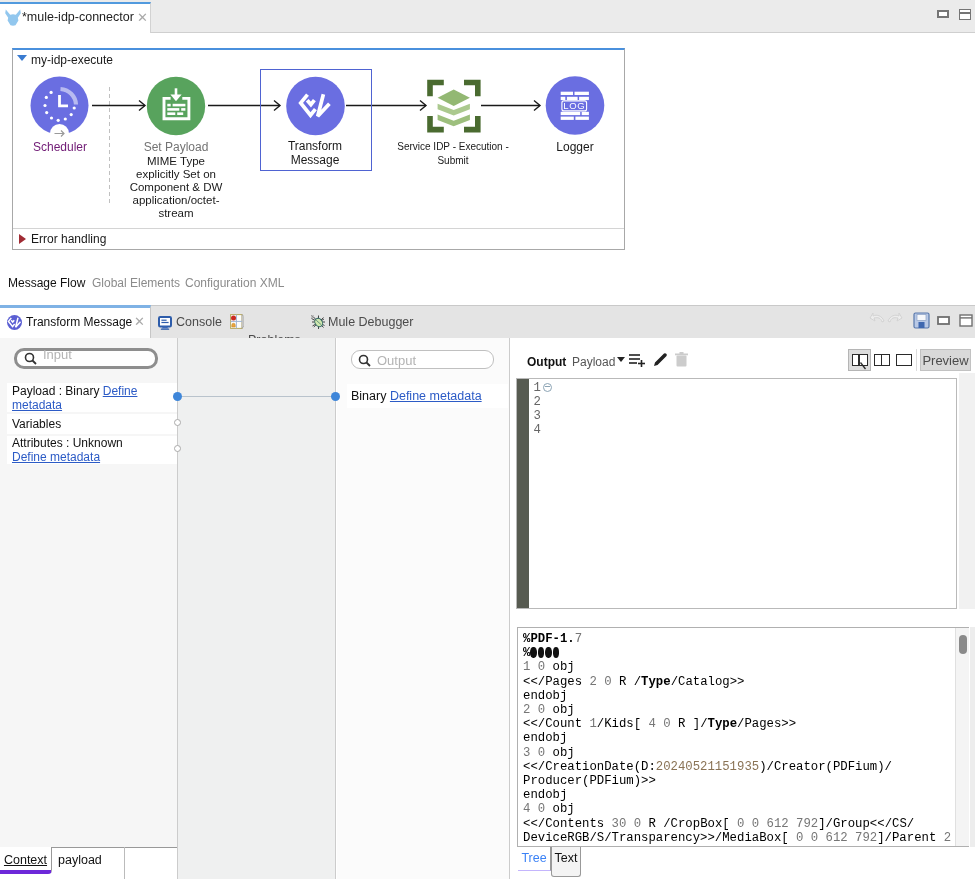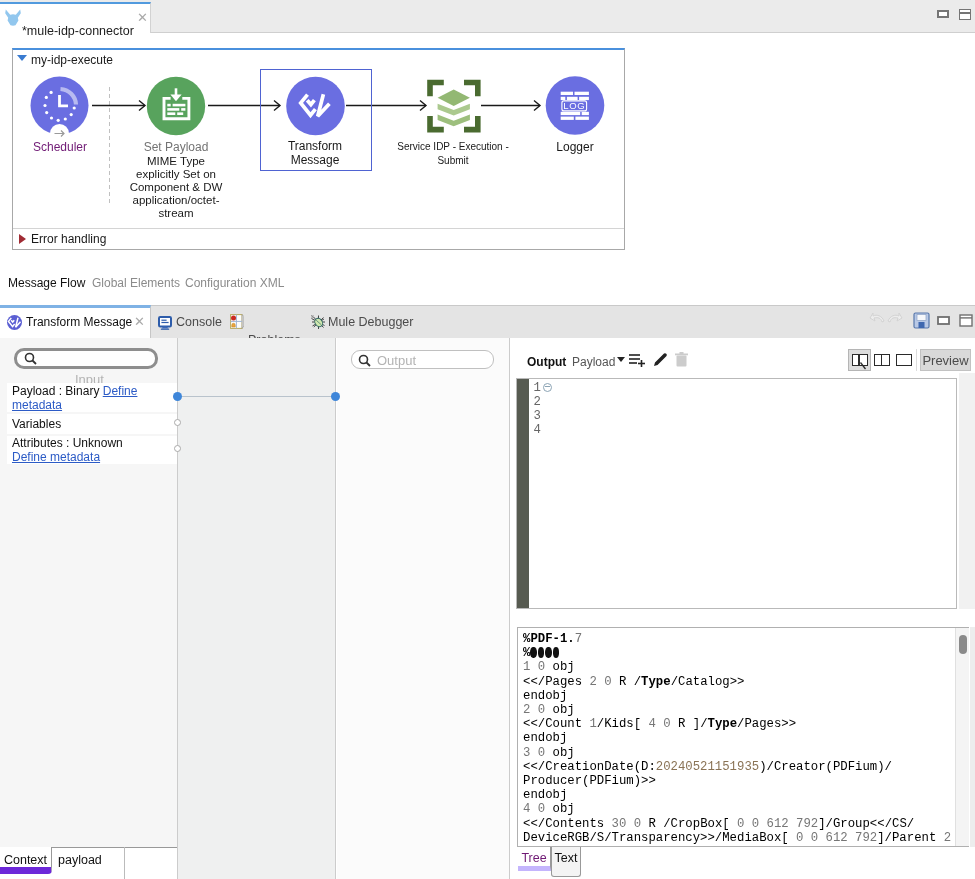--- a/index.html
+++ b/index.html
@@ -17,21 +17,21 @@
 <body>
 <div id="page">
 
 <div class="abs" style="left:0;top:0;width:975px;height:33px;background:#ebebeb;border-bottom:1px solid #cfcfcf;"></div>
 <div class="abs" style="left:0;top:2px;width:151px;height:31px;background:#fff;border-top:2px solid #529ade;border-right:1px solid #d2d2d2;"></div>
 <div class="abs" style="left:5px;top:9px;width:16px;height:17px;">
 <svg width="16" height="17" viewBox="0 0 16 17">
         <path d="M0.8 0.5 L5.2 5.8 L8 5.2 L10.8 5.8 L15.2 0.5 L15.8 4.2 L12.8 8.8 L13.4 11.5 L10.5 16.2 L8 16.8 L5.5 16.2 L2.6 11.5 L3.2 8.8 L0.2 4.2 Z" fill="#92c7ee"></path>
       </svg>
 </div>
-<div class="abs" style="left:22px;top:24px;font-size:12.5px;color:#1d1d1d;text-align:right;">*mule-idp-connector</div>
+<div class="abs" style="left:22px;top:10px;font-size:12.5px;color:#1d1d1d;text-align:right;">*mule-idp-connector</div>
 <div class="abs" style="left:137px;top:10px;font-size:13px;color:#a9a9a9;">✕</div>
 
 <div class="abs" style="left:937px;top:10px;width:12px;height:8px;border:2px solid #757575;background:#fff;"></div>
 <div class="abs" style="left:959px;top:9px;width:12px;height:11px;border:1.5px solid #757575;background:#fff;"></div>
 <div class="abs" style="left:959px;top:12px;width:12px;height:1.5px;background:#757575;"></div>
 
 <div class="abs" style="left:12px;top:48px;width:613px;height:202px;background:#fff;border:1px solid #a8a8a8;border-top:2px solid #4a90dd;"></div>
 <div class="abs" style="left:17px;top:55px;width:0;height:0;border-left:5px solid transparent;border-right:5px solid transparent;border-top:6px solid #3a7bd0;"></div>
 <div class="abs" style="left:31px;top:53px;font-size:12px;color:#1a1a1a;">my-idp-execute</div>
 
@@ -213,41 +213,42 @@
 
 <div class="abs" style="left:337px;top:338px;width:173px;height:541px;background:#fbfbfb;border-right:1px solid #ccc;"></div>
 
 <div class="abs" style="left:14px;top:348px;width:144px;height:21px;background:#fff;border:3px solid #8e8e8e;border-radius:10px;"></div>
 <div class="abs" style="left:24px;top:351px;width:13px;height:13px;">
 <svg width="13" height="13" viewBox="0 0 13 13">
         <circle cx="5.5" cy="5.5" r="4" fill="none" stroke="#333" stroke-width="1.6"></circle>
         <line x1="8.5" y1="8.5" x2="12" y2="12" stroke="#333" stroke-width="1.8"></line>
       </svg>
 </div>
-<div class="abs" style="left:43px;top:372px;font-size:13px;color:#b3b3b3;margin-left:32px;">Input</div>
+<div class="abs" style="left:43px;top:347px;font-size:13px;color:#b3b3b3;">Input</div>
 
 <div class="abs" style="left:7px;top:383px;width:170px;height:29px;background:#fff;font-size:12px;color:#111;padding:2px 0 0 5px;line-height:13.5px;">Payload : Binary <span class="lnk">Define<br>metadata</span></div>
 <div class="abs" style="left:7px;top:414px;width:170px;height:20px;background:#fff;font-size:12px;color:#111;padding:3px 0 0 5px;">Variables</div>
 <div class="abs" style="left:7px;top:436px;width:170px;height:28px;background:#fff;font-size:12px;color:#111;padding:1px 0 0 5px;line-height:13.5px;">Attributes : Unknown<br><span class="lnk">Define metadata</span></div>
 
 <div class="abs" style="left:182px;top:396px;width:150px;height:1px;background:#b9c3cc;"></div>
 <div class="abs" style="left:173px;top:392px;width:9px;height:9px;border-radius:50%;background:#3e86d9;"></div>
 <div class="abs" style="left:331px;top:392px;width:9px;height:9px;border-radius:50%;background:#3e86d9;"></div>
 <div class="abs" style="left:174px;top:419px;width:7px;height:7px;border-radius:50%;background:#fff;border:1px solid #aaa;"></div>
 <div class="abs" style="left:174px;top:445px;width:7px;height:7px;border-radius:50%;background:#fff;border:1px solid #aaa;"></div>
 
 <div class="abs" style="left:351px;top:350px;width:143px;height:19px;background:#fff;border:1px solid #c0c0c0;border-radius:9px;"></div>
 <div class="abs" style="left:358px;top:353px;width:13px;height:13px;">
 <svg width="13" height="13" viewBox="0 0 13 13">
         <circle cx="5.5" cy="5.5" r="4" fill="none" stroke="#333" stroke-width="1.6"></circle>
         <line x1="8.5" y1="8.5" x2="12" y2="12" stroke="#333" stroke-width="1.8"></line>
       </svg>
 </div>
 <div class="abs" style="left:377px;top:353px;font-size:13px;color:#b3b3b3;">Output</div>
 
+<div class="abs" style="left:347px;top:384px;width:161px;height:24px;background:#fff;font-size:12.5px;color:#111;padding:5px 0 0 4px;">Binary <span class="lnk">Define metadata</span></div>
 
 <div class="abs" style="left:511px;top:338px;width:464px;height:541px;background:#fff;"></div>
 
 <div class="abs" style="left:527px;top:355px;font-size:12px;font-weight:bold;color:#111;">Output</div>
 <div class="abs" style="left:572px;top:355px;font-size:12px;color:#555;">Payload</div>
 <div class="abs" style="left:617px;top:357px;width:0;height:0;border-left:4px solid transparent;border-right:4px solid transparent;border-top:5px solid #222;"></div>
 <div class="abs" style="left:629px;top:353px;width:17px;height:14px;">
 <svg width="17" height="14" viewBox="0 0 17 14">
         <g stroke="#222" stroke-width="1.6">
           <line x1="0" y1="2" x2="11" y2="2"></line>
@@ -306,22 +307,22 @@
 Producer(PDFium)&gt;&gt;
 endobj
 <span class="g">4 0</span> obj
 &lt;&lt;/Contents <span class="g">30 0</span> R /CropBox[ <span class="g">0 0 612 792</span>]/Group&lt;&lt;/CS/
 DeviceRGB/S/Transparency&gt;&gt;/MediaBox[ <span class="g">0 0 612 792</span>]/Parent <span class="g">2</span>
 <span class="g">0</span> R /Resources&lt;&lt;/ExtGState&lt;&lt;/FXE1 <span class="g">26 0</span> R &gt;&gt;&gt;&gt;</div>
 
 <div class="abs" style="left:955px;top:628px;width:14px;height:218px;background:#f4f4f4;border-left:1px solid #e0e0e0;"></div>
 <div class="abs" style="left:959px;top:635px;width:8px;height:19px;background:#8a8a8a;border-radius:4px;"></div>
 
-<div class="abs" style="left:518px;top:847px;width:33px;height:24px;background:#fff;border-right:1px solid #999;border-bottom:5px solid #c4b5fd;font-size:12.5px;color:#701a75;text-align:center;padding-top:4px;">Tree</div>
+<div class="abs" style="left:518px;top:847px;width:33px;height:24px;background:#fff;border-right:1px solid #999;border-bottom:1px solid #c4b5fd;font-size:12.5px;color:#3b82f6;text-align:center;padding-top:4px;">Tree</div>
 <div class="abs" style="left:551px;top:847px;width:30px;height:30px;background:#f4f4f4;border:1px solid #999;border-top:none;border-bottom-left-radius:3px;border-bottom-right-radius:3px;font-size:12.5px;color:#111;text-align:center;padding-top:4px;">Text</div>
 
 <div class="abs" style="left:0;top:847px;width:177px;height:32px;background:#fff;"></div>
 <div class="abs" style="left:51px;top:847px;width:126px;height:1px;background:#999;"></div>
-<div class="abs" style="left:0;top:847px;width:52px;height:27px;background:#fff;border-right:1px solid #999;border-bottom:7px solid #6d28d9;border-bottom-right-radius:4px;font-size:12.5px;color:#111;text-align:center;padding-top:6px;">Context</div>
+<div class="abs" style="left:0;top:847px;width:52px;height:27px;background:#fff;border-right:1px solid #999;border-bottom:4px solid #6d28d9;border-bottom-right-radius:4px;font-size:12.5px;color:#111;text-align:center;padding-top:6px;text-decoration:underline;">Context</div>
 <div class="abs" style="left:58px;top:853px;font-size:12.5px;color:#111;">payload</div>
 <div class="abs" style="left:124px;top:847px;width:1px;height:32px;background:#bbb;"></div>
 
 </div>
 
 </body></html>

